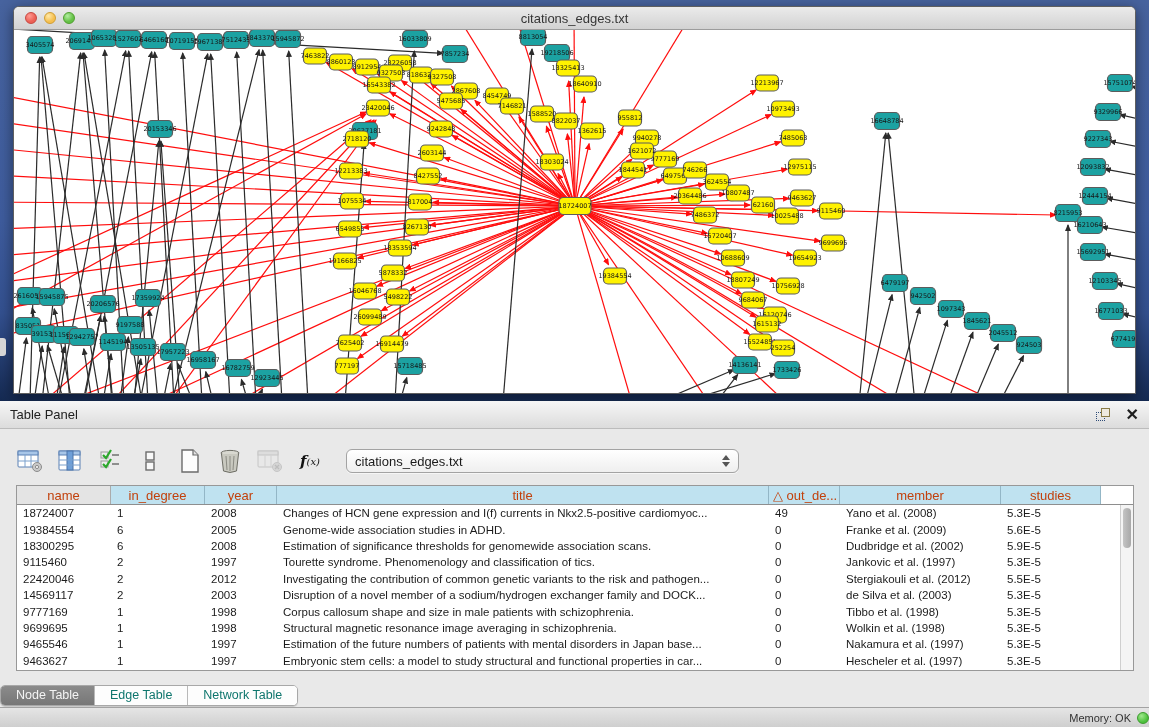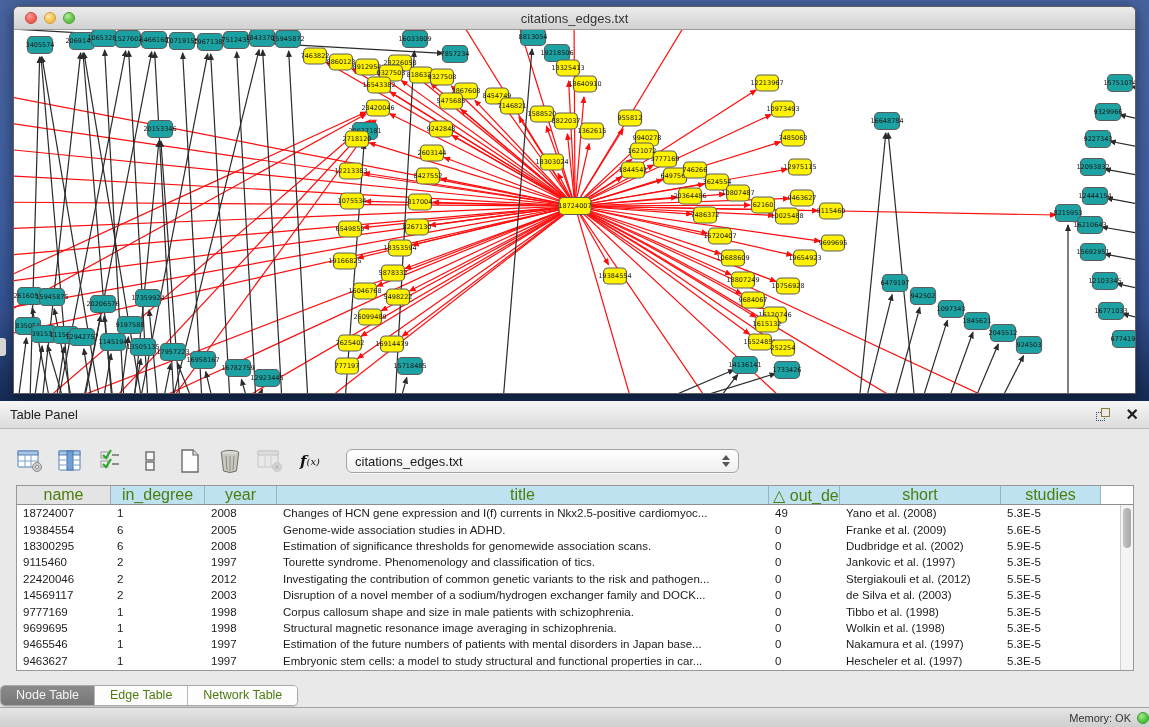--- a/index.html
+++ b/index.html
@@ -39,34 +39,34 @@
     background:linear-gradient(180deg,#FFFFFF,#EFEFEF); display:flex; align-items:center; padding:0 8px; font-size:13px; color:#1B1B1B;
     box-shadow:0 1px 0 rgba(255,255,255,.6); cursor:pointer; }
   .combo .cv { flex:1; }
   .spin { display:flex; flex-direction:column; gap:2px; }
   .spin i { width:0; height:0; border-left:4px solid transparent; border-right:4px solid transparent; }
   .spin .up { border-bottom:5px solid #555; }
   .spin .dn { border-top:5px solid #555; }
 
   .grid-wrap { position:absolute; left:16px; top:84px; width:1118px; height:186px; border:1px solid #989898; background:#fff; }
   .grid-head { display:flex; height:19px; border-bottom:1px solid #8E8E8E; background:#fff; }
-  .gh { background:#BFE2F0; border-right:1px solid #93B6C6; font-size:16px; color:#4d7c0f;
+  .gh { background:#BFE2F0; border-right:1px solid #93B6C6; font-size:13px; color:#c2410c;
     display:flex; align-items:center; justify-content:center; overflow:hidden; white-space:nowrap; cursor:pointer; }
   .gh.gray { background:#E4E4E4; border-right:1px solid #ABABAB; }
   .gh.sorted { justify-content:flex-start; padding-left:4px; }
   .grid-body { position:absolute; left:0; top:19px; right:13px; bottom:0; overflow:hidden; }
   .grow { display:flex; height:16.4px; align-items:center; cursor:default; }
   .gcell { font-size:11.5px; color:#1B1B1B; padding-left:6px; overflow:hidden; white-space:nowrap; }
   .vscroll { position:absolute; right:0; top:19px; bottom:0; width:13px; background:#F4F4F4; border-left:1px solid #CFCFCF; }
   .vthumb { position:absolute; left:2px; top:3px; width:8px; height:40px; border-radius:5px; background:linear-gradient(90deg,#C4C4C4,#A8A8A8); }
 
   .seg-tabs { position:absolute; left:0; right:0; top:284px; display:flex; justify-content:flex-start; }
   .seg { display:flex; border:1px solid #A8A8A8; border-radius:5px; overflow:hidden; background:#fff;
     box-shadow:0 1px 1px rgba(0,0,0,.15); }
-  .seg .tab { font-size:12.5px; padding:2px 15px 3px; color:#4d7c0f; background:#FDFDFD; border-right:1px solid #B9B9B9; cursor:pointer; }
+  .seg .tab { font-size:12.5px; padding:2px 15px 3px; color:#0f766e; background:#FDFDFD; border-right:1px solid #B9B9B9; cursor:pointer; }
   .seg .tab:last-child { border-right:none; }
   .seg .tab.sel { background:linear-gradient(180deg,#8B8B8B,#777777); color:#F4F4F4; }
 
   .status-bar { position:absolute; left:0; bottom:0; width:100%; height:20px;
     background:linear-gradient(180deg,#E5E5E5,#CFCFCF); border-top:1px solid #A3A3A3;
     display:flex; align-items:center; justify-content:flex-end; gap:6px; }
   .status-bar .mem { font-size:11px; color:#333; }
   .mem-dot { width:12px; height:12px; border-radius:50%; background:radial-gradient(circle at 35% 30%,#9FE88C,#4CC03C 65%); border:1px solid #3B9B2D; }
 </style>
 </head>
@@ -585,21 +585,21 @@
     </div>
   </div>
 
   <div class="grid-wrap">
     <div class="grid-head" id="gridHead">
         <div class="gh gray" style="width: 94px;">name</div>
         <div class="gh" style="width: 94px;">in_degree</div>
         <div class="gh" style="width: 72px;">year</div>
         <div class="gh" style="width: 492px;">title</div>
         <div class="gh sorted" style="width: 71px;">△ out_de...</div>
-        <div class="gh" style="width: 161px;">short</div>
+        <div class="gh" style="width: 161px;">member</div>
         <div class="gh" style="width: 100px;">studies</div>
       </div>
     <div class="grid-body" id="gridBody">
         <div class="grow">
           <div class="gcell" style="width: 94px;">18724007</div>
           <div class="gcell" style="width: 94px;">1</div>
           <div class="gcell" style="width: 72px;">2008</div>
           <div class="gcell" style="width: 492px;">Changes of HCN gene expression and I(f) currents in Nkx2.5-positive cardiomyoc...</div>
           <div class="gcell" style="width: 71px;">49</div>
           <div class="gcell" style="width: 161px;">Yano et al. (2008)</div>

